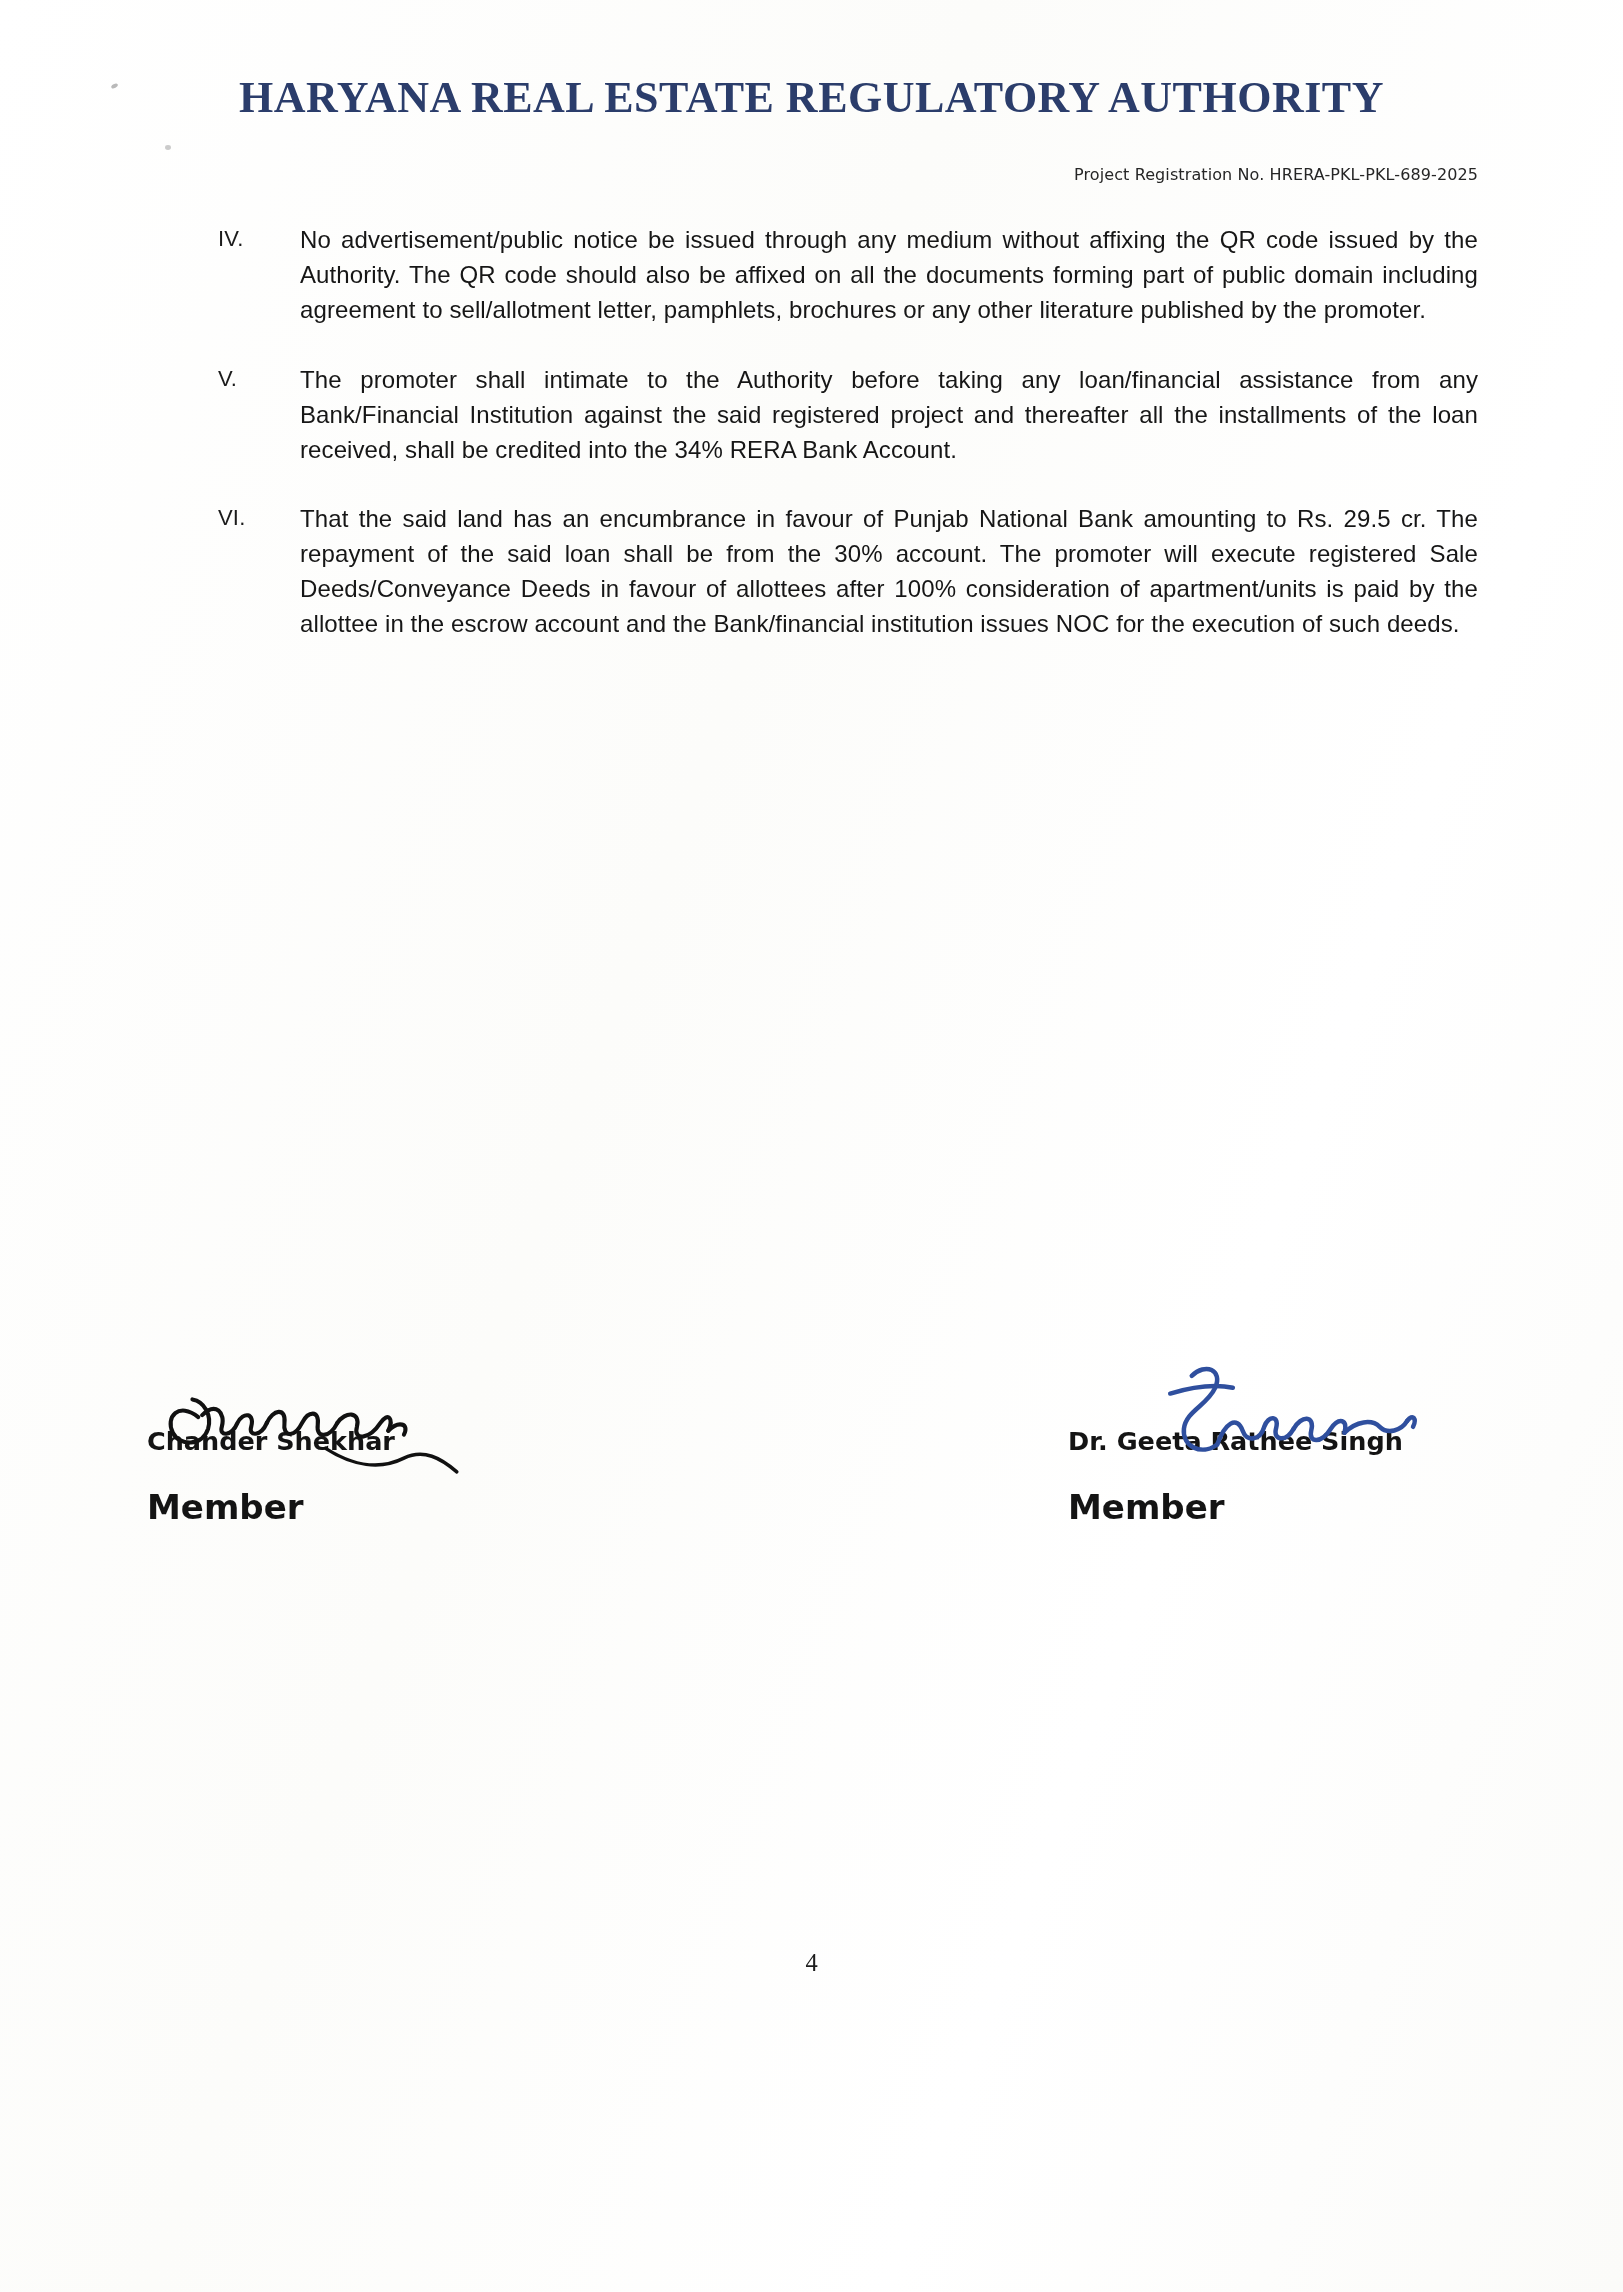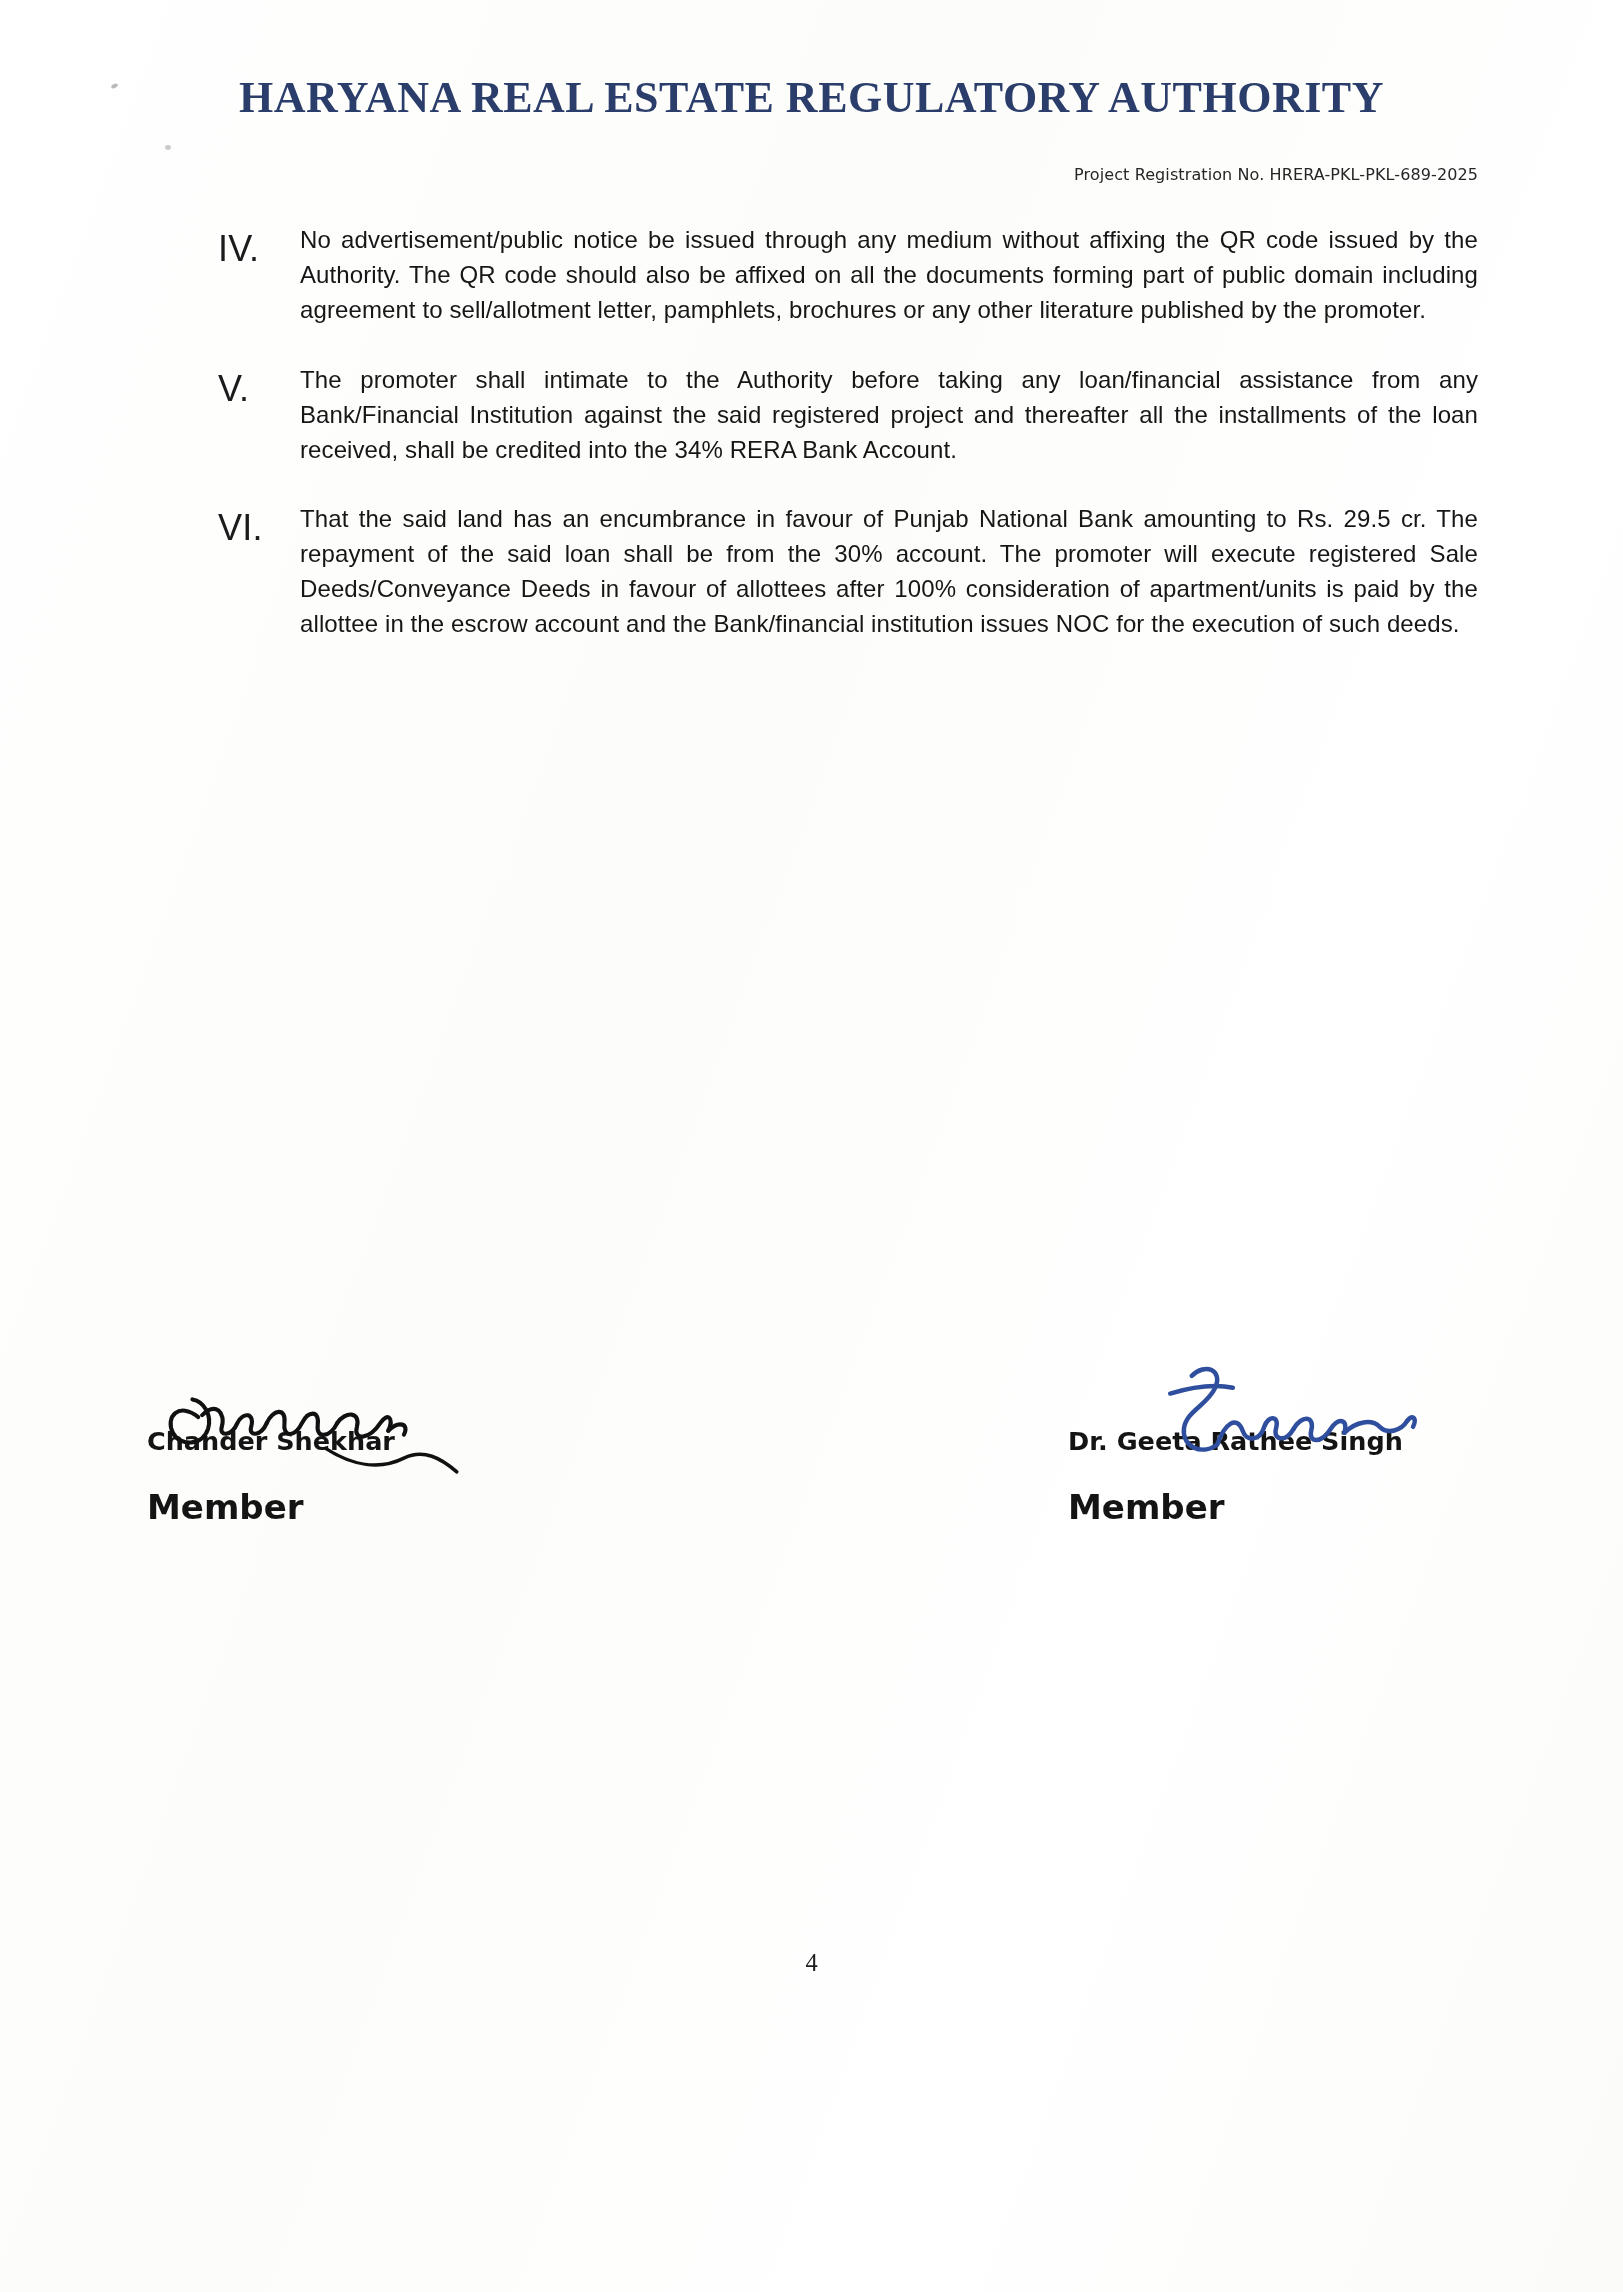--- a/index.html
+++ b/index.html
@@ -79,21 +79,21 @@
     left: 218px;
     width: 1260px;
   }
   .clause {
     display: flex;
     align-items: flex-start;
     margin-bottom: 35px;
   }
   .clause-num {
     flex: 0 0 82px;
-    font-size: 36px;
+    font-size: 22px;
     color: #1b1b1b;
     line-height: 1.455;
     letter-spacing: 0.2px;
   }
   .clause-body {
     flex: 1 1 auto;
     font-size: 24px;
     color: #161616;
     line-height: 1.455;
     text-align: justify;

